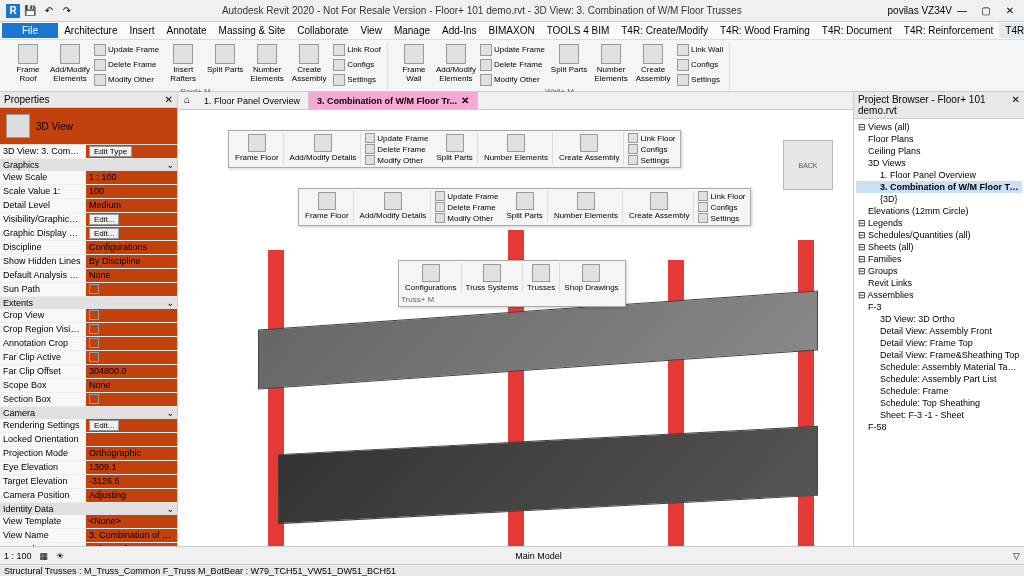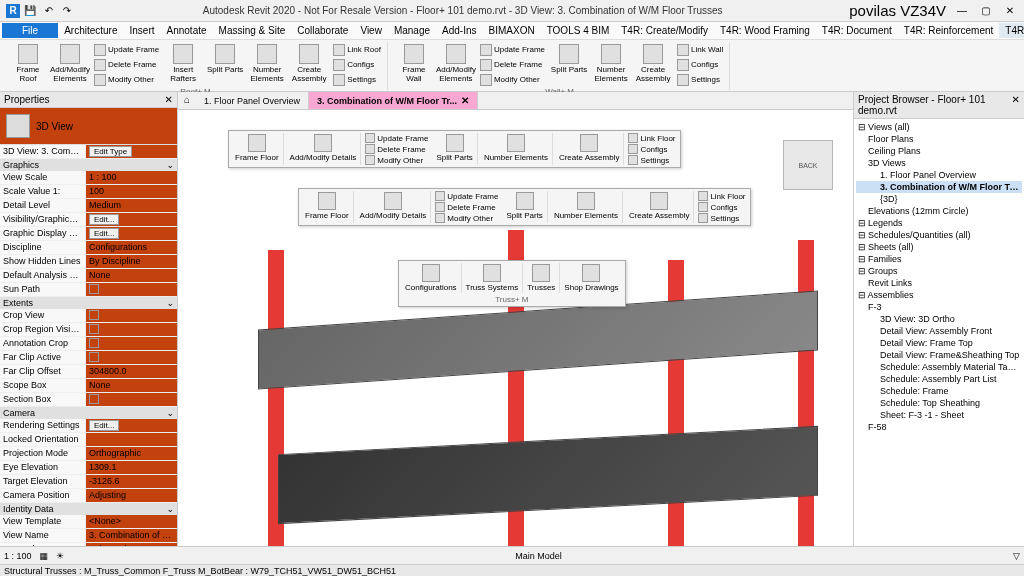--- a/index.html
+++ b/index.html
@@ -14,21 +14,21 @@
 .menubar .menu-item { padding: 2px 6px; font-size: 10px; cursor: pointer; white-space: nowrap; }
 .menubar .menu-item.active { background: #e0e8f0; }
 .ribbon { height: 52px; background: #f5f5f5; display: flex; align-items: center; padding: 2px 4px; border-bottom: 1px solid #ccc; gap: 2px; }
 .ribbon-group { display: flex; flex-direction: column; align-items: center; padding: 1px 4px; border-right: 1px solid #ddd; height: 48px; }
 .ribbon-btn-lg { display: flex; flex-direction: column; align-items: center; width: 40px; padding: 1px; cursor: pointer; }
 .ribbon-btn-lg .ico { width: 20px; height: 20px; background: #e0e0e0; border: 1px solid #999; margin-bottom: 1px; }
 .ribbon-btn-lg .lbl { font-size: 8px; text-align: center; line-height: 9px; }
 .ribbon-btn-sm { display: flex; align-items: center; gap: 2px; padding: 1px 2px; cursor: pointer; font-size: 8px; }
 .ribbon-btn-sm .ico { width: 12px; height: 12px; background: #e0e0e0; border: 1px solid #999; }
 .ribbon-col { display: flex; flex-direction: column; gap: 1px; }
-.ribbon-group-label { font-size: 8px; color: #666; text-align: center; }
+.ribbon-group-label { font-size: 8px; color: #666; text-align: left; }
 .main-area { display: flex; height: 454px; }
 .props-panel { width: 178px; background: #c2410c; border-right: 1px solid #ccc; display: flex; flex-direction: column; }
 .panel-header { background: #e8e8e8; padding: 2px 4px; font-size: 10px; display: flex; justify-content: space-between; border-bottom: 1px solid #ccc; }
 .panel-header .close { cursor: pointer; }
 .prop-type { display: flex; align-items: center; gap: 6px; padding: 6px; border-bottom: 1px solid #ddd; }
 .prop-type .cube { width: 24px; height: 24px; background: #ddd; border: 1px solid #999; }
 .prop-row { display: flex; font-size: 9px; border-bottom: 1px solid #eee; min-height: 14px; }
 .prop-row .k { width: 86px; padding: 1px 3px; background: #f8f8f8; border-right: 1px solid #eee; overflow: hidden; white-space: nowrap; text-overflow: ellipsis; }
 .prop-row .v { flex: 1; padding: 1px 3px; overflow: hidden; white-space: nowrap; text-overflow: ellipsis; }
 .prop-cat { background: #e0e0e0; font-size: 9px; padding: 1px 3px; display: flex; justify-content: space-between; }
@@ -66,21 +66,21 @@
 </style>
 </head>
 <body>
 
 <div class="titlebar">
   <span class="icon" style="background:#1976d2;color:#fff;font-weight:bold;">R</span>
   <span class="icon">💾</span>
   <span class="icon">↶</span>
   <span class="icon">↷</span>
   <span class="title">Autodesk Revit 2020 - Not For Resale Version - Floor+ 101 demo.rvt - 3D View: 3. Combination of W/M Floor Trusses</span>
-  <span style="font-size:15px;margin-right:6px;">povilas VZ34V</span>
+  <span style="font-size:10px;">povilas VZ34V</span>
   <div class="winctrl">
     <span>—</span>
     <span>▢</span>
     <span>✕</span>
   </div>
 </div>
 
 <div class="menubar">
   <div class="file-tab">File</div>
   <div class="menu-item">Architecture</div>

